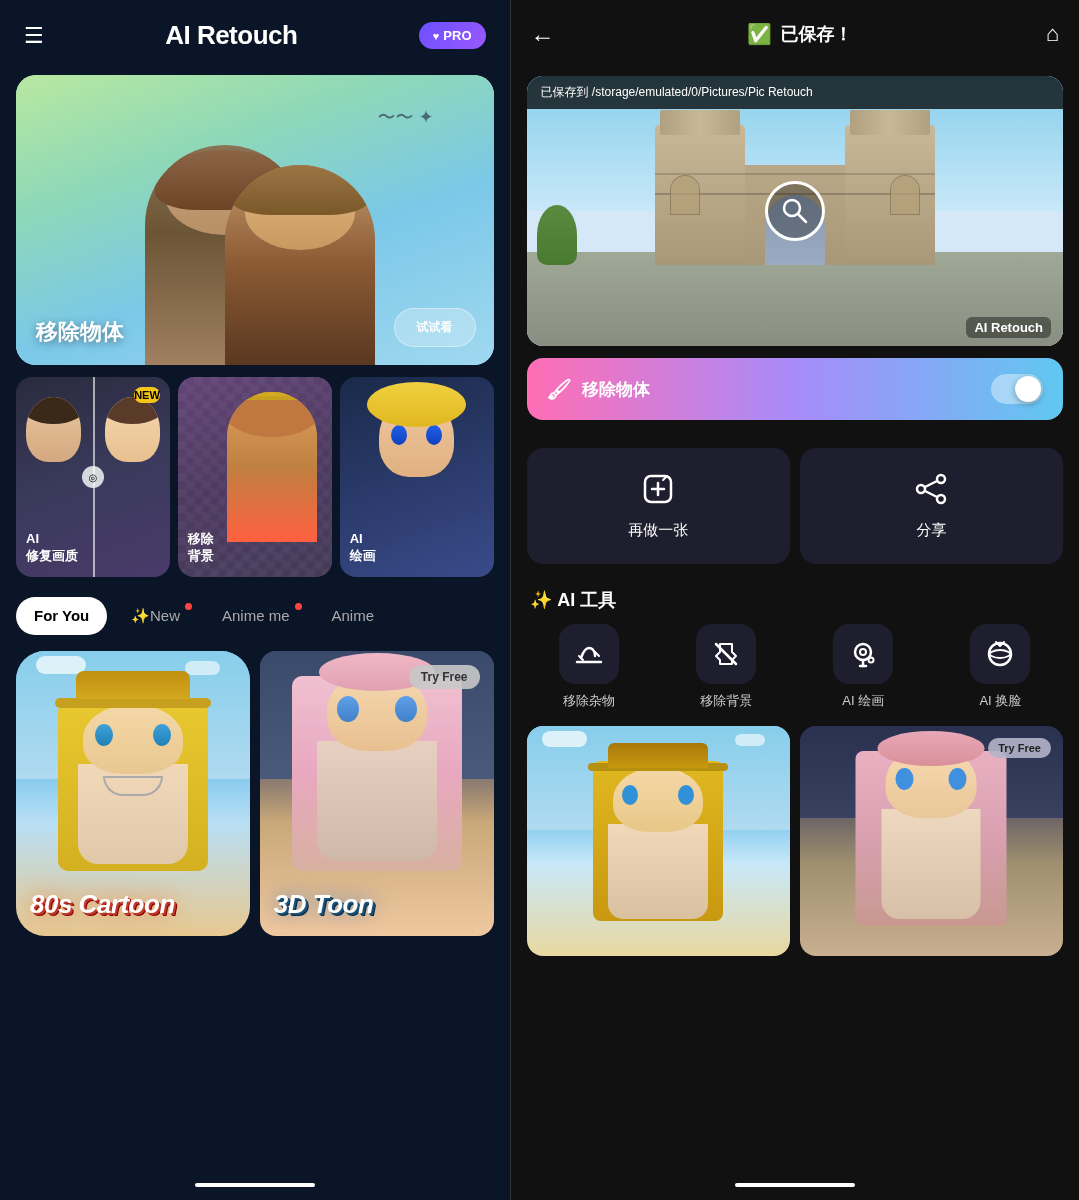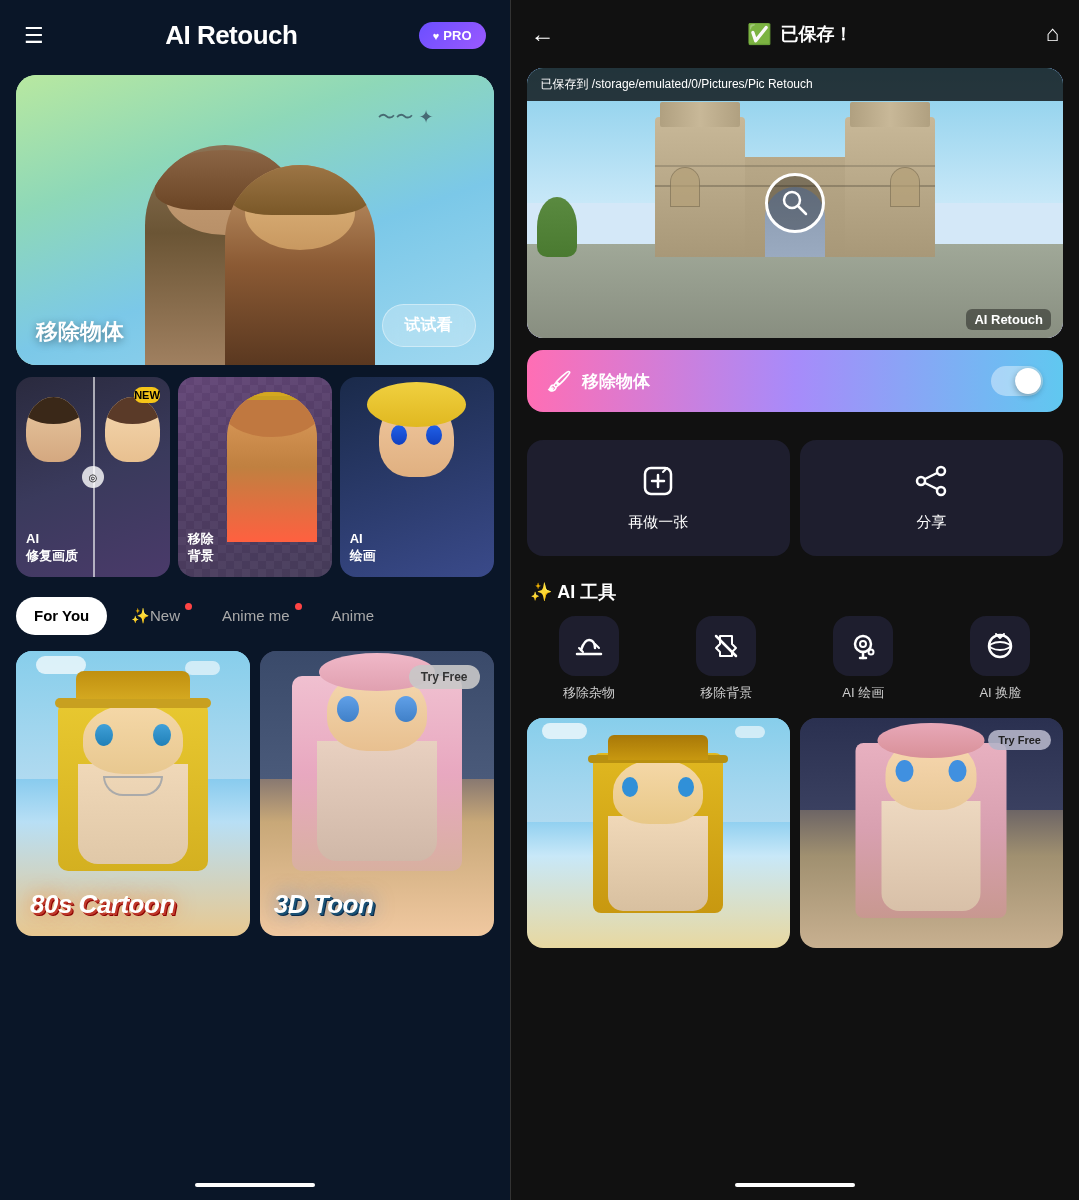--- a/index.html
+++ b/index.html
@@ -91,21 +91,21 @@
     .hero-try-btn {
       position: absolute;
       bottom: 18px;
       right: 18px;
       background: rgba(255,255,255,0.25);
       backdrop-filter: blur(10px);
       border: 1px solid rgba(255,255,255,0.4);
       border-radius: 22px;
       padding: 10px 22px;
       color: white;
-      font-size: 16px;
+      font-size: 12px;
       font-weight: 600;
       cursor: pointer;
     }
 
     
     .birds {
       position: absolute;
       top: 30px;
       right: 60px;
       color: #2c3e50;
@@ -220,20 +220,21 @@
 
     .anime-card {
       border-radius: 16px;
       overflow: hidden;
       position: relative;
       height: 285px;
     }
 
     .anime-card-bg-1 {
       background: linear-gradient(180deg, #7ecef0 0%, #5ab8e8 30%, #b8dff5 60%, #e8c890 100%);
+      border-radius: 29px;
     }
 
     .anime-card-bg-2 {
       background: linear-gradient(180deg, #3a3a5a 0%, #4a4a6a 30%, #c8a878 60%, #f0c8a0 100%);
     }
 
     .anime-card-label {
       position: absolute;
       bottom: 16px;
       left: 14px;
@@ -318,21 +319,21 @@
     }
 
     .home-btn {
       color: white;
       font-size: 22px;
       cursor: pointer;
     }
 
     
     .saved-image-container {
-      margin: 4px 16px 12px;
+      margin: 12px 16px 12px;
       border-radius: 16px;
       overflow: hidden;
       background: #8b5cf6;
       position: relative;
     }
 
     .saved-path-bar {
       background: rgba(0,0,0,0.75);
       color: white;
       font-size: 12px;

